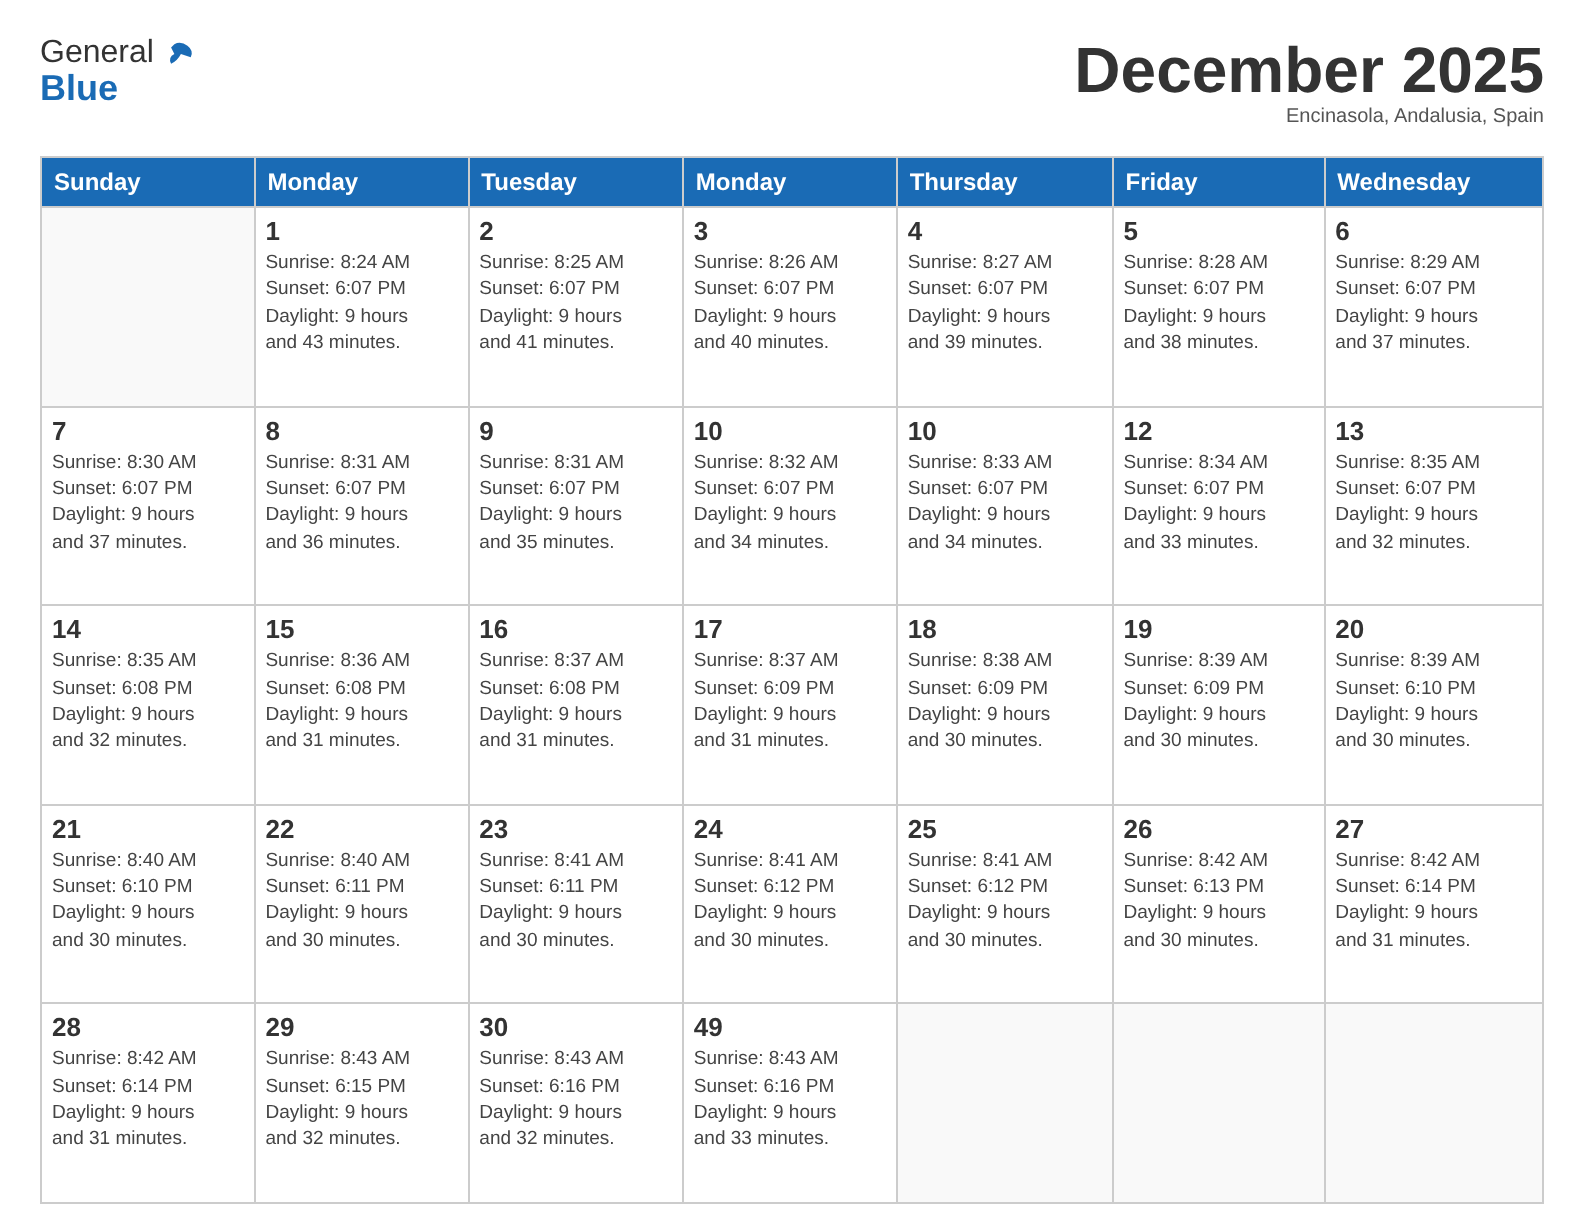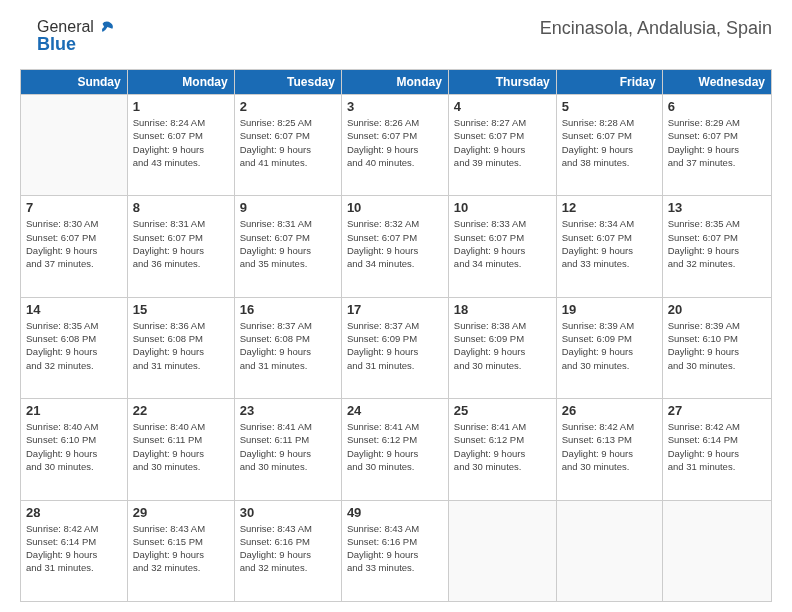--- a/index.html
+++ b/index.html
@@ -20,21 +20,20 @@
     .header {
       display: flex;
       justify-content: space-between;
       align-items: flex-start;
       margin-bottom: 14px;
     }
     .logo {
       display: flex;
       flex-direction: column;
       align-items: flex-start;
-      margin-left: 17px;
     }
     .logo-general { color: #333; }
     .logo-blue { color: #1a6bb5; }
     .logo-icon {
       width: 18px;
       height: 14px;
       margin-left: 2px;
     }
     .logo-row {
       display: flex;
@@ -43,35 +42,35 @@
     .title-section {
       text-align: right;
     }
     .main-title {
       font-size: 32px;
       font-weight: bold;
       color: #333;
       line-height: 1.1;
     }
     .subtitle {
-      font-size: 18px;
+      font-size: 10px;
       color: #555;
     }
     .calendar {
       width: 100%;
       border-collapse: collapse;
       flex: 1;
     }
     .calendar thead tr th {
       background: #1a6bb5;
       color: #fff;
       font-size: 12px;
       font-weight: bold;
       padding: 5px 6px;
-      text-align: right;
+      text-align: left;
       border: 1px solid #ccc;
     }
     .calendar tbody tr td {
       border: 1px solid #ccc;
       vertical-align: top;
       padding: 4px 5px;
       font-size: 10px;
       color: #333;
       width: 113px;
       height: 88px;
@@ -104,20 +103,21 @@
     <div class="logo">
       <div class="logo-row">
         <span class="logo-general">General</span>
         <svg class="logo-icon" viewBox="0 0 22 16">
           <path d="M10 2 Q14 0 18 3 Q22 6 20 10 L14 8 Q12 12 8 14 Q6 10 10 8 L8 4 Z" fill="#1a6bb5"></path>
         </svg>
       </div>
       <span class="logo-blue" style="font-size:18px;font-weight:bold;color:#1a6bb5;margin-top:-2px;">Blue</span>
     </div>
     <div class="title-section">
+      <div class="main-title">December 2025</div>
       <div class="subtitle">Encinasola, Andalusia, Spain</div>
     </div>
   </div>
 
   <table class="calendar">
     <thead>
       <tr>
         <th>Sunday</th>
         <th>Monday</th>
         <th>Tuesday</th>

